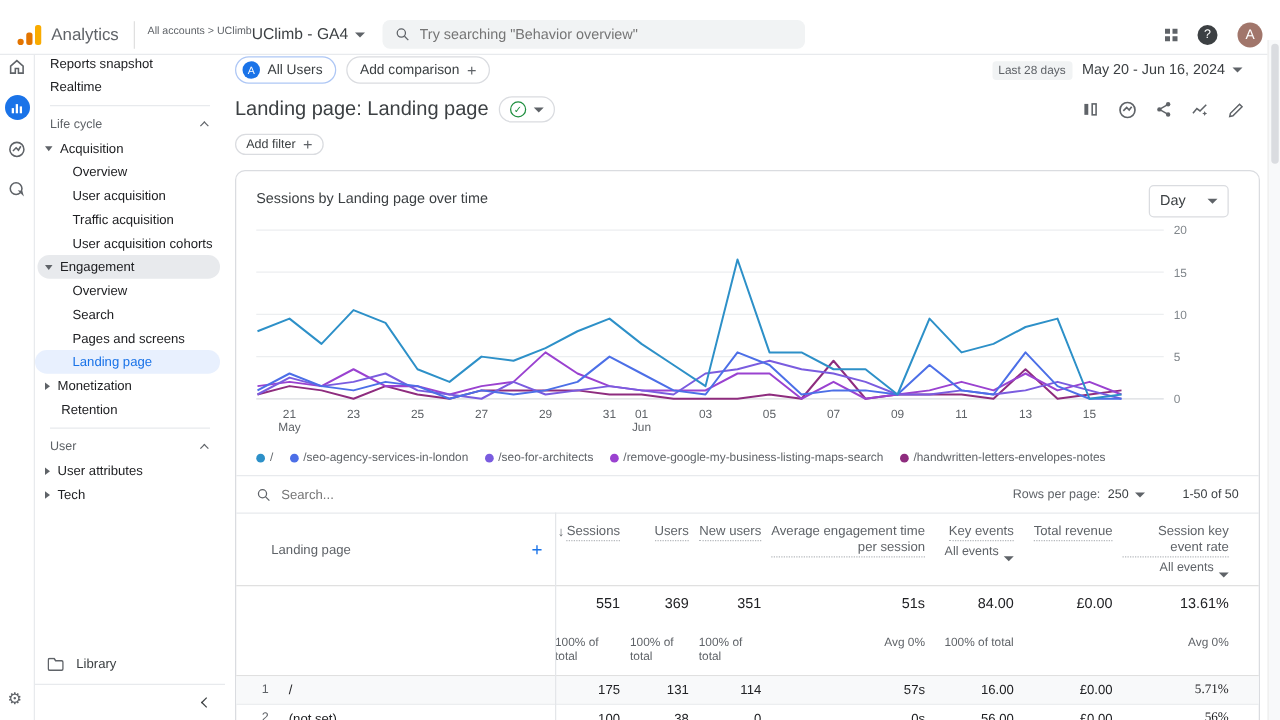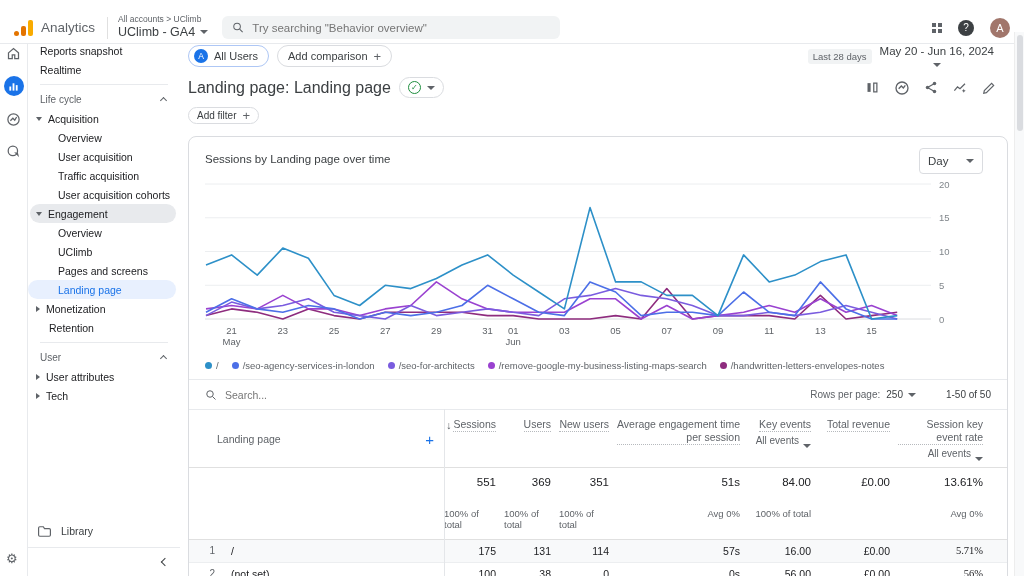--- a/index.html
+++ b/index.html
@@ -8,21 +8,21 @@
 
   
   .topbar { position:absolute; top:12px; left:0; right:0; height:32px; background:#fff;
     border-bottom:1px solid #e8eaed; display:flex; align-items:center; z-index:10; }
   .ga-logo { display:flex; align-items:flex-end; gap:2px; margin:0 8px 0 14px; height:16px; }
   .ga-logo .dot { width:5px; height:5px; border-radius:50%; background:#e37400; }
   .ga-logo .bar-m { width:5px; height:10px; border-radius:2px; background:#e37400; }
   .ga-logo .bar-t { width:5px; height:16px; border-radius:2px; background:#f9ab00; }
   .product-name { font-size:13.5px; color:#5f6368; margin-right:12px; }
   .tb-sep { width:1px; height:22px; background:#e0e0e0; margin-right:10px; }
-  .crumb-block { display:flex; flex-direction:column; line-height:1.15; margin-right:14px; }
+  .crumb-block { display:flex; flex-direction:row; line-height:1.15; margin-right:14px; }
   .crumb { font-size:8.5px; color:#5f6368; }
   .property { font-size:12.5px; color:#3c4043; display:flex; align-items:center; gap:5px; }
   .search-box { width:338px; height:23px; background:#f1f3f4; border-radius:6px;
     display:flex; align-items:center; padding:0 10px; gap:8px; }
   .search-box input { border:none; outline:none; background:transparent; font-size:11.5px;
     color:#5f6368; width:100%; font-family:inherit; }
   .tb-right { margin-left:auto; display:flex; align-items:center; gap:16px; margin-right:14px; }
   .apps-grid { display:grid; grid-template-columns:4px 4px; grid-gap:2px; }
   .apps-grid i { width:4px; height:4px; background:#5f6368; }
   .help-circle { width:16px; height:16px; border-radius:50%; background:#3c4043; color:#fff;
@@ -66,21 +66,21 @@
   .main { position:absolute; left:180px; top:32px; right:0; bottom:0; background:#fff; overflow:hidden; }
   .controls { display:flex; align-items:center; padding:13px 30px 0 8px; }
   .chip { border:1px solid #dadce0; border-radius:16px; height:22px; display:flex; align-items:center;
     gap:6px; padding:0 10px; font-size:11px; color:#3c4043; background:#fff; cursor:pointer; }
   .chip.users { border-color:#aec7f5; margin-right:8px; padding-left:5px; }
   .chip .u-circle { width:14px; height:14px; border-radius:50%; background:#1a73e8; color:#fff; font-size:8.5px;
     display:flex; align-items:center; justify-content:center; }
   .plus { color:#5f6368; font-size:13px; line-height:1; }
   .date-wrap { margin-left:auto; display:flex; align-items:center; gap:8px; }
   .date-badge { background:#f1f3f4; border-radius:3px; padding:2px 5px; font-size:9.5px; color:#5f6368; }
-  .date-range { font-size:11.5px; color:#3c4043; display:flex; align-items:center; gap:6px;flex-direction:column; }
+  .date-range { font-size:11.5px; color:#3c4043; display:flex; align-items:center; gap:6px; }
   .caret-down { width:0; height:0; border-left:4px solid transparent; border-right:4px solid transparent;
     border-top:4px solid #5f6368; }
   .title-row { display:flex; align-items:center; padding:10px 28px 0 8px; }
   .page-title { font-size:16px; color:#3c4043; }
   .title-badge { display:flex; align-items:center; gap:6px; border:1px solid #dadce0; border-radius:14px;
     padding:3px 8px; margin-left:8px; cursor:pointer; }
   .check-circle { width:13px; height:13px; border-radius:50%; border:1.4px solid #1e8e3e; color:#1e8e3e;
     font-size:8px; display:flex; align-items:center; justify-content:center; }
   .action-icons { margin-left:auto; display:flex; align-items:center; gap:14px; }
   .action-icons svg { display:block; }
@@ -229,21 +229,21 @@
         <span>User acquisition cohorts</span>
       </div>
       <div class="nav-item nav-group pill-grey">
         <span class="tri-down"></span>
         <span class="glabel">Engagement</span>
       </div>
       <div class="nav-item nav-child">
         <span>Overview</span>
       </div>
       <div class="nav-item nav-child">
-        <span>UClimb</span>
+        <span>Search</span>
       </div>
       <div class="nav-item nav-child">
         <span>Pages and screens</span>
       </div>
       <div class="nav-item nav-child pill-blue">
         <span>Landing page</span>
       </div>
       <div class="nav-item nav-group">
         <span class="tri-right"></span>
         <span class="glabel">Monetization</span>

